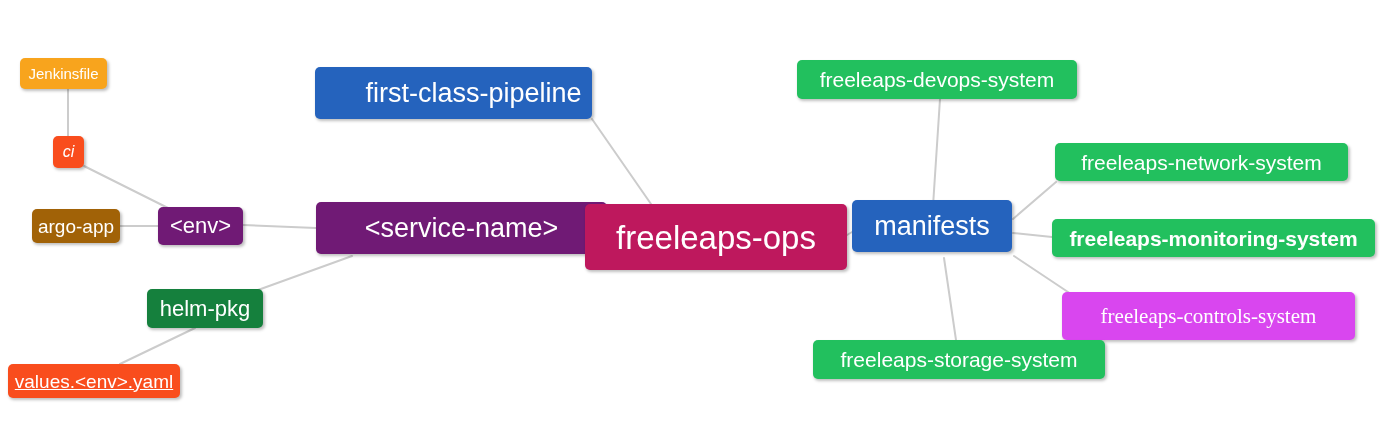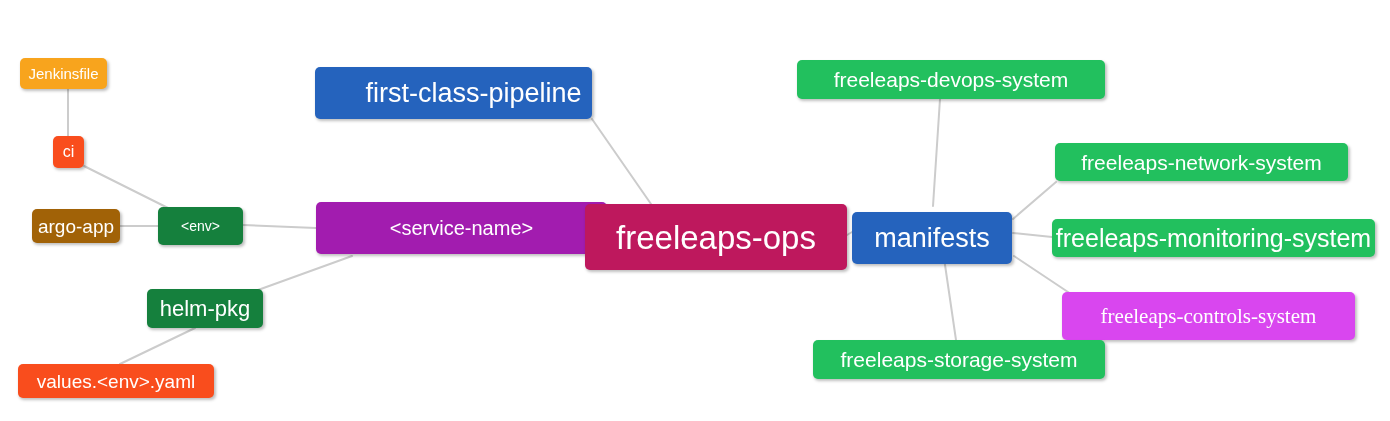--- a/index.html
+++ b/index.html
@@ -53,28 +53,28 @@
       <line x1="567" y1="196" x2="585" y2="201" stroke="#cccccc" stroke-width="2" stroke-linecap="round"></line>
       <line x1="847" y1="203" x2="852" y2="200" stroke="#cccccc" stroke-width="2" stroke-linecap="round"></line>
       <line x1="933" y1="174" x2="940" y2="67" stroke="#cccccc" stroke-width="2" stroke-linecap="round"></line>
       <line x1="1013" y1="187" x2="1056" y2="150" stroke="#cccccc" stroke-width="2" stroke-linecap="round"></line>
       <line x1="1013" y1="201" x2="1052" y2="205" stroke="#cccccc" stroke-width="2" stroke-linecap="round"></line>
       <line x1="1014" y1="224" x2="1071" y2="262" stroke="#cccccc" stroke-width="2" stroke-linecap="round"></line>
       <line x1="944" y1="226" x2="956" y2="308" stroke="#cccccc" stroke-width="2" stroke-linecap="round"></line>
     </svg>
   <div>
       <div class="node" style="left: 20px; top: 26px; width: 87px; height: 31px; font-size: 15px; background: rgb(248, 164, 29);">Jenkinsfile</div>
-      <div class="node" style="left: 53px; top: 104px; width: 31px; height: 32px; font-size: 16px; background: rgb(249, 77, 29);">ci</div>
+      <div class="node" style="left: 53px; top: 104px; width: 31px; height: 32px; font-size: 16px; background: rgb(249, 77, 29); font-style: italic;">ci</div>
       <div class="node" style="left: 32px; top: 177px; width: 88px; height: 34px; font-size: 19px; background: #a16207;">argo-app</div>
-      <div class="node" style="left: 158px; top: 175px; width: 85px; height: 38px; font-size: 14px; background: #15803d;">&lt;env&gt;</div>
+      <div class="node" style="left: 158px; top: 175px; width: 85px; height: 38px; font-size: 22px; background: #701a75;">&lt;env&gt;</div>
       <div class="node" style="left: 147px; top: 257px; width: 116px; height: 39px; font-size: 22px; background: #15803d;">helm-pkg</div>
-      <div class="node" style="left: 18px; top: 332px; width: 196px; height: 34px; font-size: 19px; background: rgb(249, 77, 29);">values.&lt;env&gt;.yaml</div>
+      <div class="node" style="left: 8px; top: 332px; width: 172px; height: 34px; font-size: 19px; background: rgb(249, 77, 29); text-decoration: underline;">values.&lt;env&gt;.yaml</div>
       <div class="node" style="left: 315px; top: 35px; width: 277px; height: 52px; font-size: 27px; background: rgb(37, 99, 189); padding-left: 40px;">first-class-pipeline</div>
-      <div class="node" style="left: 316px; top: 170px; width: 291px; height: 52px; font-size: 20px; background: #a21caf;">&lt;service-name&gt;</div>
+      <div class="node" style="left: 316px; top: 170px; width: 291px; height: 52px; font-size: 27px; background: #701a75;">&lt;service-name&gt;</div>
       <div class="node" style="left: 585px; top: 172px; width: 262px; height: 66px; font-size: 33px; background: #be185d;">freeleaps-ops</div>
-      <div class="node" style="left: 852px; top: 180px; width: 160px; height: 52px; font-size: 27px; background: rgb(37, 99, 189);">manifests</div>
-      <div class="node" style="left: 797px; top: 28px; width: 308px; height: 39px; font-size: 21px; background: rgb(34, 192, 94);">freeleaps-devops-system</div>
+      <div class="node" style="left: 852px; top: 168px; width: 160px; height: 52px; font-size: 27px; background: rgb(37, 99, 189);">manifests</div>
+      <div class="node" style="left: 797px; top: 28px; width: 280px; height: 39px; font-size: 21px; background: rgb(34, 192, 94);">freeleaps-devops-system</div>
       <div class="node" style="left: 1055px; top: 111px; width: 293px; height: 38px; font-size: 21px; background: rgb(34, 192, 94);">freeleaps-network-system</div>
-      <div class="node" style="left: 1052px; top: 187px; width: 323px; height: 38px; font-size: 25px; background: rgb(34, 192, 94);">freeleaps-monitoring-system</div>
+      <div class="node" style="left: 1052px; top: 187px; width: 323px; height: 38px; font-size: 21px; background: rgb(34, 192, 94); font-weight: bold;">freeleaps-monitoring-system</div>
       <div class="node" style="left: 1062px; top: 260px; width: 293px; height: 48px; font-size: 21px; background: #d946ef; font-family: Liberation Serif, serif;">freeleaps-controls-system</div>
       <div class="node" style="left: 813px; top: 308px; width: 292px; height: 39px; font-size: 21px; background: rgb(34, 192, 94);">freeleaps-storage-system</div>
     </div>
 </div>
 
 </body></html>

